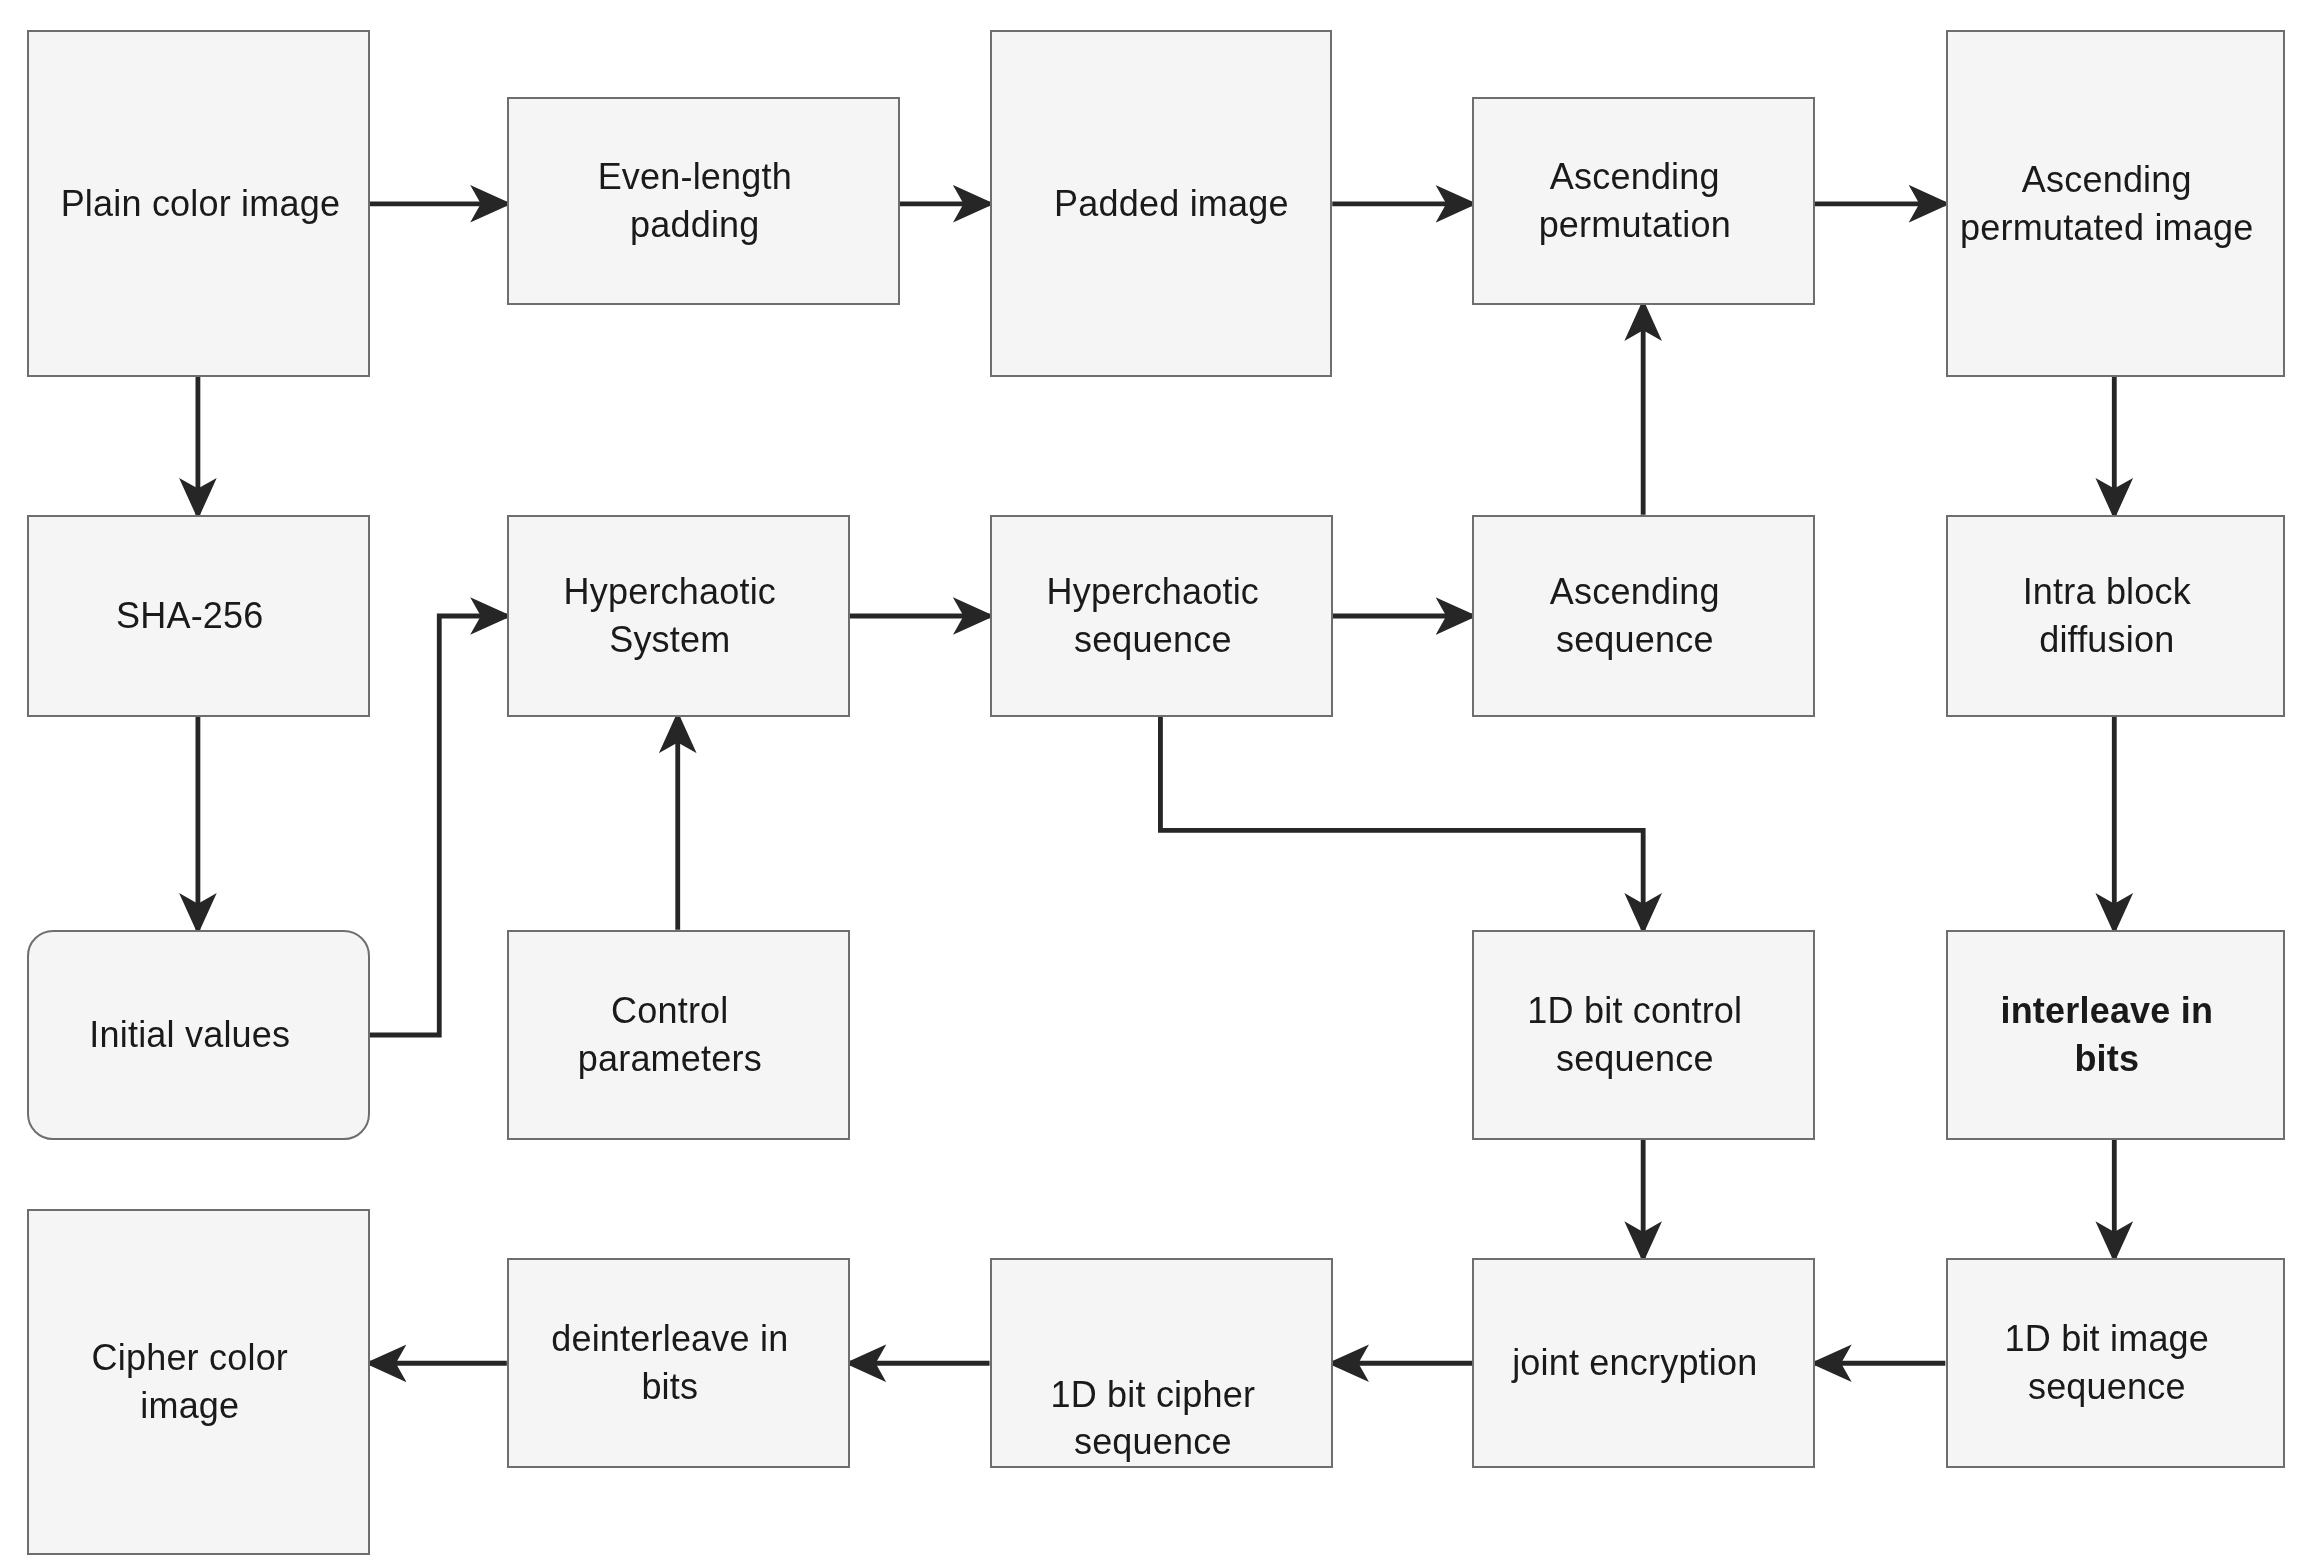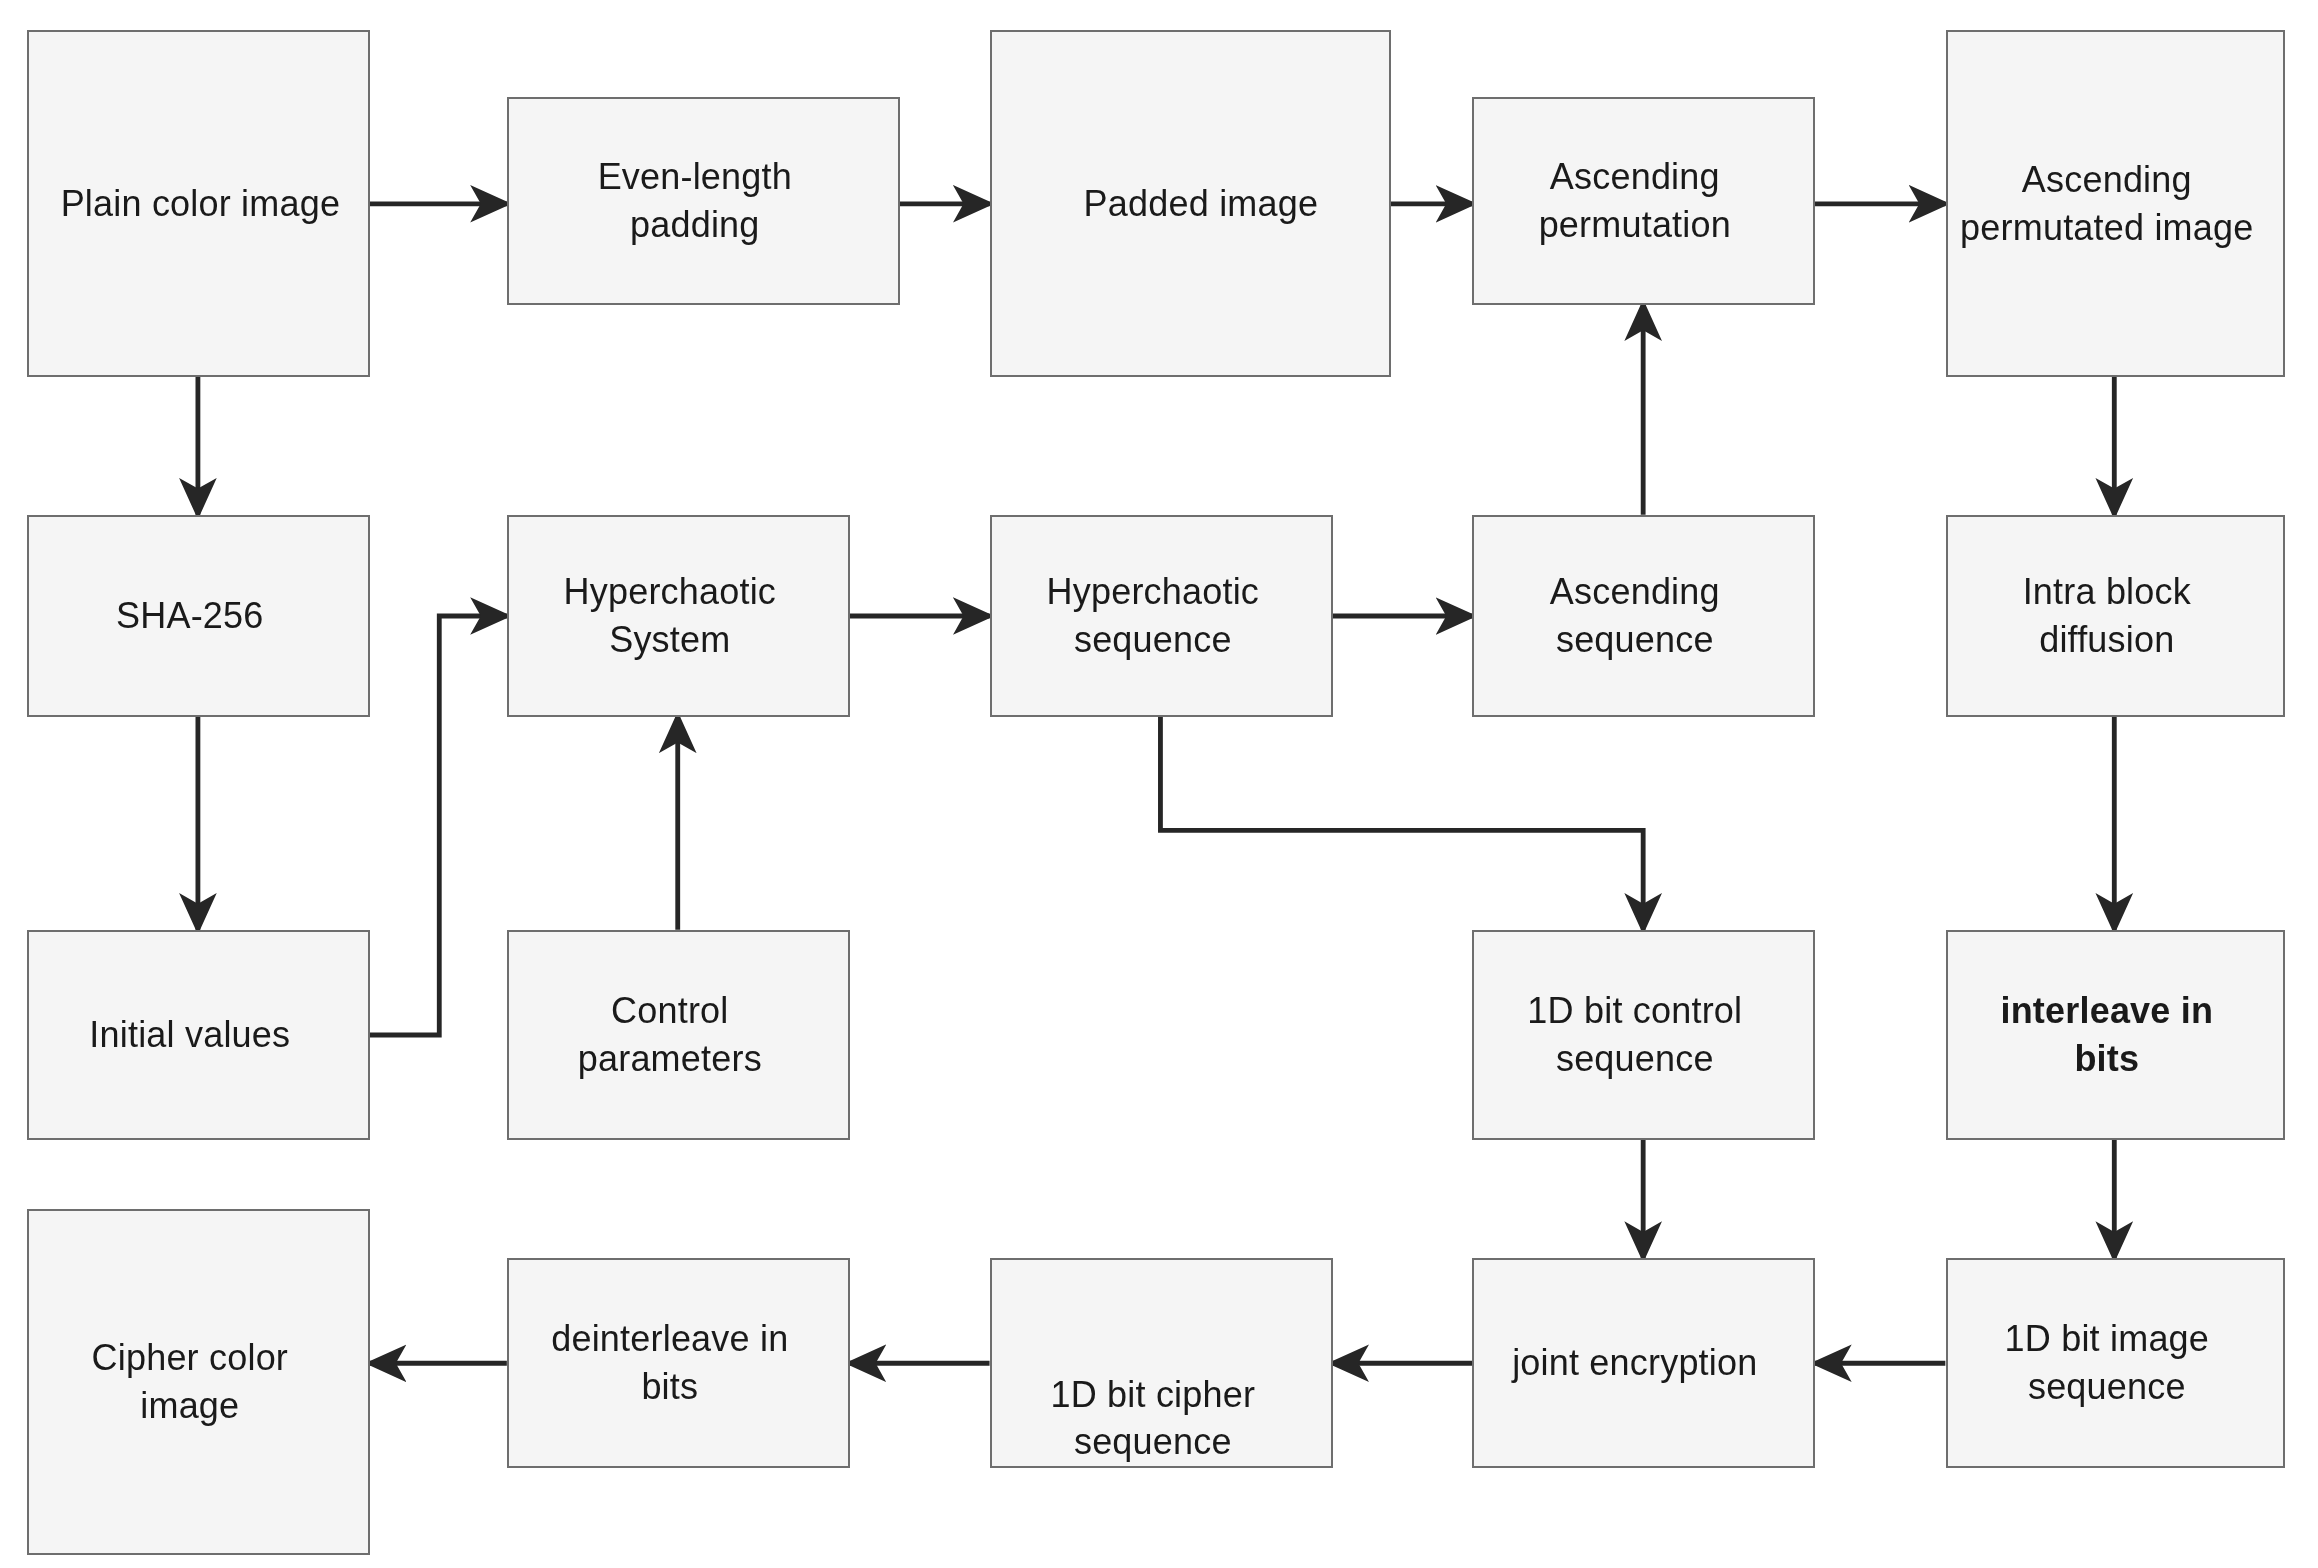--- a/index.html
+++ b/index.html
@@ -78,35 +78,35 @@
         <path d="M2015 1412 L1880 1412" fill="none" stroke="#262626" stroke-width="5" stroke-linejoin="miter" stroke-linecap="butt" marker-end="url(#arrowhead)"></path>
         <path d="M1525 1412 L1380 1412" fill="none" stroke="#262626" stroke-width="5" stroke-linejoin="miter" stroke-linecap="butt" marker-end="url(#arrowhead)"></path>
         <path d="M1025 1412 L880 1412" fill="none" stroke="#262626" stroke-width="5" stroke-linejoin="miter" stroke-linecap="butt" marker-end="url(#arrowhead)"></path>
         <path d="M525 1412 L383 1412" fill="none" stroke="#262626" stroke-width="5" stroke-linejoin="miter" stroke-linecap="butt" marker-end="url(#arrowhead)"></path>
       </g>
   </svg>
   <div id="node-layer">
       <div class="node" style="left: 27px; top: 30px; width: 343px; height: 347px; padding-left: 27px;"><span class="lbl">Plain color image</span></div>
       <div class="node" style="left: 507px; top: 97px; width: 393px; height: 208px;"><span class="lbl">Even-length
 padding</span></div>
-      <div class="node" style="left: 990px; top: 30px; width: 401px; height: 347px; padding-left: 44px;"><span class="lbl">Padded image</span></div>
+      <div class="node" style="left: 990px; top: 30px; width: 342px; height: 347px; padding-left: 44px;"><span class="lbl">Padded image</span></div>
       <div class="node" style="left: 1472px; top: 97px; width: 343px; height: 208px;"><span class="lbl">Ascending
 permutation</span></div>
       <div class="node overflow" style="left: 1946px; top: 30px; width: 339px; height: 347px;"><span class="lbl">Ascending
 permutated image</span></div>
       <div class="node" style="left: 27px; top: 515px; width: 343px; height: 202px;"><span class="lbl">SHA-256</span></div>
       <div class="node" style="left: 507px; top: 515px; width: 343px; height: 202px;"><span class="lbl">Hyperchaotic
 System</span></div>
       <div class="node" style="left: 990px; top: 515px; width: 343px; height: 202px;"><span class="lbl">Hyperchaotic
 sequence</span></div>
       <div class="node" style="left: 1472px; top: 515px; width: 343px; height: 202px;"><span class="lbl">Ascending
 sequence</span></div>
       <div class="node" style="left: 1946px; top: 515px; width: 339px; height: 202px;"><span class="lbl">Intra block
 diffusion</span></div>
-      <div class="node" style="left: 27px; top: 930px; width: 343px; height: 210px;"><span class="lbl">Initial values</span></div>
+      <div class="node" style="left: 27px; top: 930px; width: 343px; height: 210px; border-radius: 26px;"><span class="lbl">Initial values</span></div>
       <div class="node" style="left: 507px; top: 930px; width: 343px; height: 210px;"><span class="lbl">Control
 parameters</span></div>
       <div class="node" style="left: 1472px; top: 930px; width: 343px; height: 210px;"><span class="lbl">1D bit control
 sequence</span></div>
       <div class="node bold" style="left: 1946px; top: 930px; width: 339px; height: 210px;"><span class="lbl">interleave in
 bits</span></div>
       <div class="node" style="left: 27px; top: 1209px; width: 343px; height: 346px; justify-content: flex-end;"><span class="lbl">Cipher color
 image</span></div>
       <div class="node" style="left: 507px; top: 1258px; width: 343px; height: 210px;"><span class="lbl">deinterleave in
 bits</span></div>

